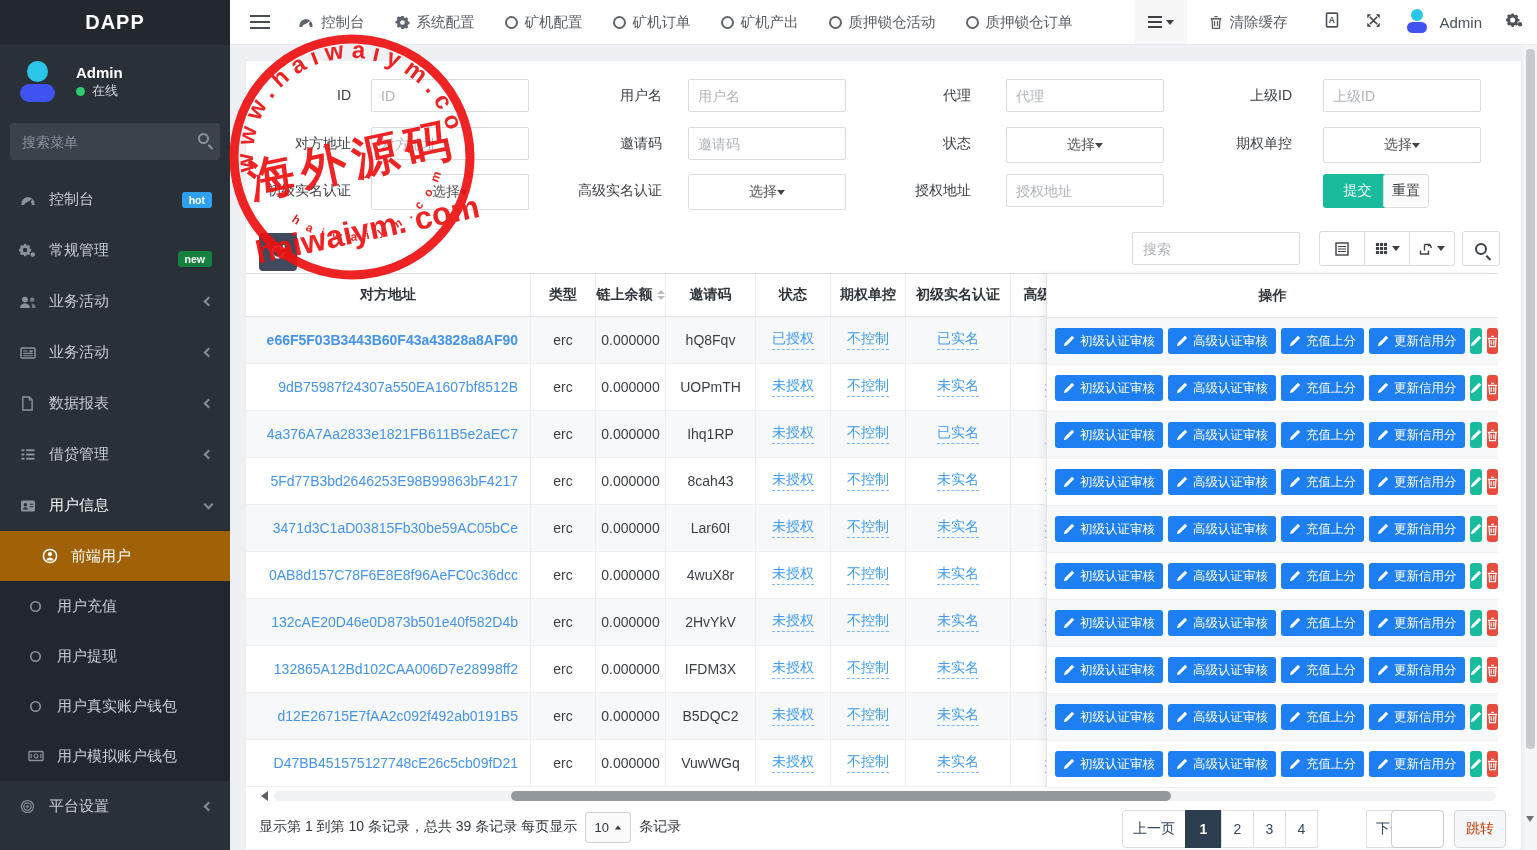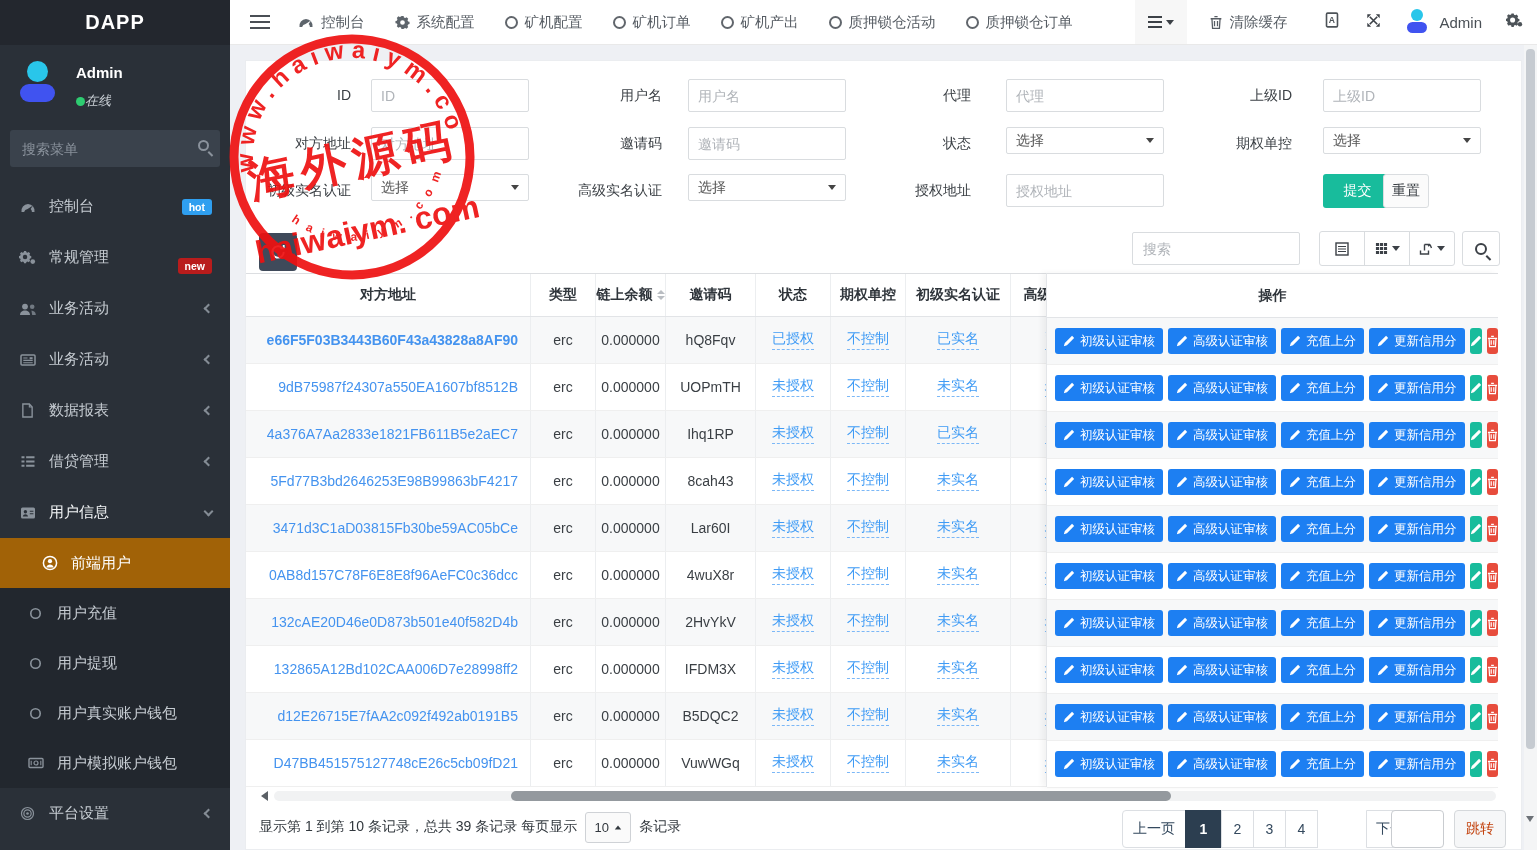--- a/index.html
+++ b/index.html
@@ -32,21 +32,21 @@
   .av.small::after { content:""; position:absolute; left:3px; top:13px; width:20px; height:11px; border-radius:6px; background:#4053f0; }
   .av.big { width:44px; height:42px; }
   .av.big::before { content:""; position:absolute; left:11px; top:0; width:21px; height:21px; border-radius:50%; background:#29c6ea; }
   .av.big::after { content:""; position:absolute; left:4px; top:23px; width:35px; height:18px; border-radius:9px; background:#4053f0; }
   .cogs-right { margin:0 14px 0 10px; }
 
   
   .sidebar { position:absolute; left:0; top:45px; width:230px; bottom:0; background:#2a3038; z-index:8; }
   .suser { display:flex; align-items:flex-start; gap:16px; padding:16px 0 10px 16px; }
   .suser .nm { color:#fff; font-weight:bold; font-size:15px; margin-top:3px; }
-  .suser .st { display:flex; align-items:center; gap:0; color:#ccd2d8; font-size:13px; margin-top:11px;font-style:italic; }
+  .suser .st { display:flex; align-items:center; gap:7px; color:#ccd2d8; font-size:13px; margin-top:1px; }
   .dot { width:9px; height:9px; border-radius:50%; background:#2ecc71; display:inline-block; }
   .ssearch { margin:10px 10px 14px 10px; position:relative; }
   .ssearch input { width:100%; height:37px; background:#3a424c; border:none; border-radius:3px; color:#cfd4da; font-size:14px; padding:0 34px 0 12px; outline:none; }
   .ssearch input::placeholder { color:#8a929c; }
   .mag { position:absolute; right:11px; top:10px; width:11px; height:11px; border:2px solid #8a929c; border-radius:50%; }
   .mag::after { content:""; position:absolute; left:9px; top:9px; width:6px; height:2px; background:#8a929c; transform:rotate(45deg); transform-origin:0 0; }
   .menu { }
   .mi { height:51px; display:flex; align-items:center; gap:12px; padding:0 18px; font-size:15px; color:#c6ccd2; cursor:pointer; }
   .mi .icn { color:#8a929b; width:19px; display:flex; justify-content:center; }
   .mi.sub { background:#22272e; padding-left:26px; height:50px; }
@@ -55,21 +55,21 @@
   .mi.open { color:#f2f4f6; }
   .badge { margin-left:auto; font-size:10.5px; color:#fff; padding:2px 7px; border-radius:3px; font-weight:bold; }
   .chev { margin-left:auto; width:7px; height:7px; border-left:2px solid #848c95; border-bottom:2px solid #848c95; transform:rotate(45deg); }
   .chev.down { transform:rotate(-45deg); margin-top:-3px; }
 
   
   .card { position:absolute; left:245px; top:60px; width:1277px; height:790px; background:#fff; border:1px solid #ebedf0; z-index:1; }
   .flab { position:absolute; width:108px; text-align:right; font-size:14px; color:#3a3f44; line-height:33px; white-space:nowrap; }
   .fin { position:absolute; width:158px; height:33px; border:1px solid #d9dcdf; border-radius:2px; padding:0 9px; font-size:14px; color:#333; background:#fff; outline:none; }
   .fin::placeholder { color:#b0b4b9; }
-  .fsel { position:absolute; width:158px; height:27px; border:1px solid #d9dcdf; border-radius:2px; padding:0 9px; font-size:14px; color:#555; background:#fff; display:flex; align-items:center; justify-content:space-between; cursor:pointer; }
+  .fsel { position:absolute; width:158px; height:36px; border:1px solid #d9dcdf; border-radius:2px; padding:0 9px; font-size:14px; color:#555; background:#fff; display:flex; align-items:center; justify-content:center; cursor:pointer; }
   .fsel .caret-d { border-top-color:#444; }
   .btn { border:none; cursor:pointer; font-family:inherit; }
   .btn-submit { position:absolute; left:1077px; top:113px; width:69px; height:34px; background:#18bc9c; color:#fff; font-size:14px; border-radius:3px; }
   .btn-reset { position:absolute; left:1137px; top:113px; width:46px; height:34px; background:#fbfbfb; border:1px solid #dadde0; color:#3a3f44; font-size:14px; border-radius:3px; }
   .btn-refresh { position:absolute; left:13px; top:172px; width:38px; height:38px; background:#3f4a5a; border-radius:4px; color:#fff; display:flex; align-items:center; justify-content:center; }
   .tsearch { position:absolute; left:886px; top:171px; width:168px; height:33px; border:1px solid #d9dcdf; border-radius:2px; padding:0 10px; font-size:14px; outline:none; }
   .tsearch::placeholder { color:#b0b4b9; }
   .bgrp { position:absolute; left:1073px; top:170px; display:flex; }
   .tbtn { width:46px; height:35px; background:#fff; border:1px solid #d9dcdf; margin-left:-1px; display:flex; align-items:center; justify-content:center; gap:4px; color:#3c4147; cursor:pointer; }
   .tbtn:first-child { border-radius:3px 0 0 3px; margin-left:0; }
@@ -237,21 +237,21 @@
           <span class="badge" style="background: rgb(47, 159, 240);">hot</span>
         </div>
         <div class="mi">
           <span class="icn">
             <svg width="17" height="15" viewBox="0 0 18 16">
               <path fill="currentColor" fill-rule="evenodd" d="M5.3 1h2.2l.3 1.4c.4.1.8.3 1.2.5l1.3-.7 1.5 1.5-.7 1.3c.2.4.4.8.5 1.2l1.4.3v2.2l-1.4.3c-.1.4-.3.8-.5 1.2l.7 1.3-1.5 1.5-1.3-.7c-.4.2-.8.4-1.2.5l-.3 1.4H5.3L5 12.8c-.4-.1-.8-.3-1.2-.5l-1.3.7L1 11.5l.7-1.3c-.2-.4-.4-.8-.5-1.2L-.2 8.7V6.5l1.4-.3c.1-.4.3-.8.5-1.2L1 3.7 2.5 2.2l1.3.7c.4-.2.8-.4 1.2-.5L5.3 1zM6.4 5.1A2.4 2.4 0 1 0 6.4 9.9 2.4 2.4 0 0 0 6.4 5.1z"></path>
               <circle cx="14.6" cy="12.3" r="2.5" fill="currentColor"></circle>
             </svg>
           </span>
           <span>常规管理</span>
-          <span class="badge" style="background: #b91c1c; margin-top: 16px;">new</span>
+          <span class="badge" style="background: #15803d; margin-top: 16px;">new</span>
         </div>
         <div class="mi">
           <span class="icn">
             <svg width="18" height="14" viewBox="0 0 18 14">
               <circle cx="6" cy="4.6" r="2.9" fill="currentColor"></circle>
               <path d="M1 13c0-2.9 2.2-4.6 5-4.6s5 1.7 5 4.6z" fill="currentColor"></path>
               <circle cx="13.2" cy="4.8" r="2.3" fill="currentColor" opacity=".75"></circle>
               <path d="M12.4 8.6c2.5.2 4.4 1.7 4.4 4.4h-3.6" fill="currentColor" opacity=".75"></path>
             </svg>
           </span>

